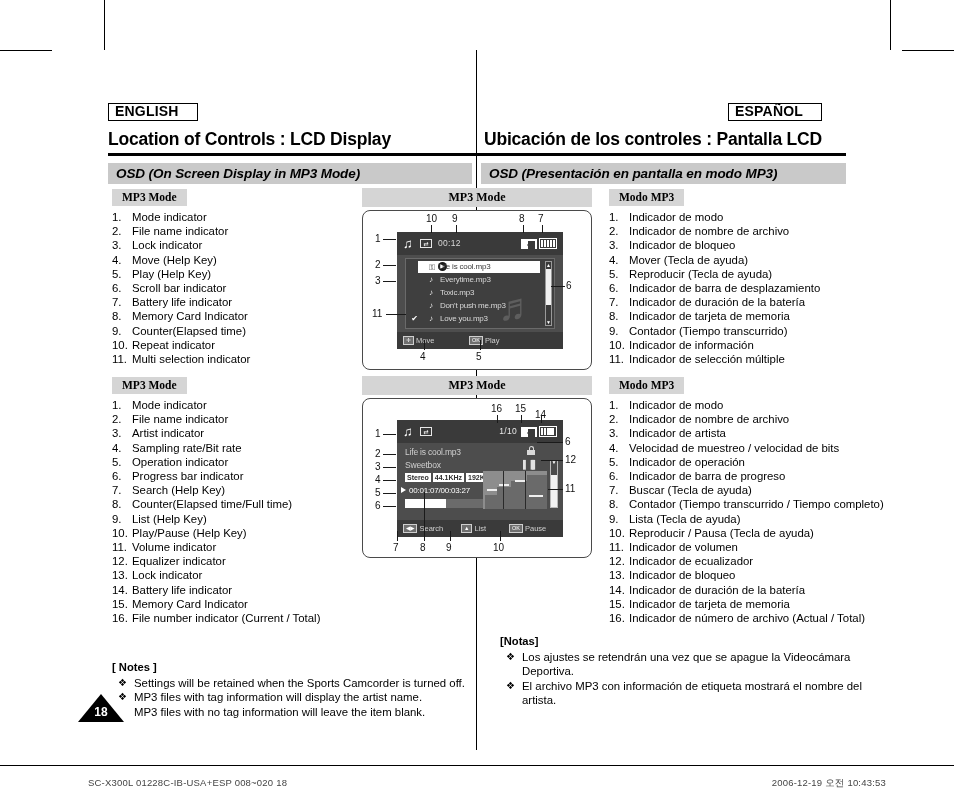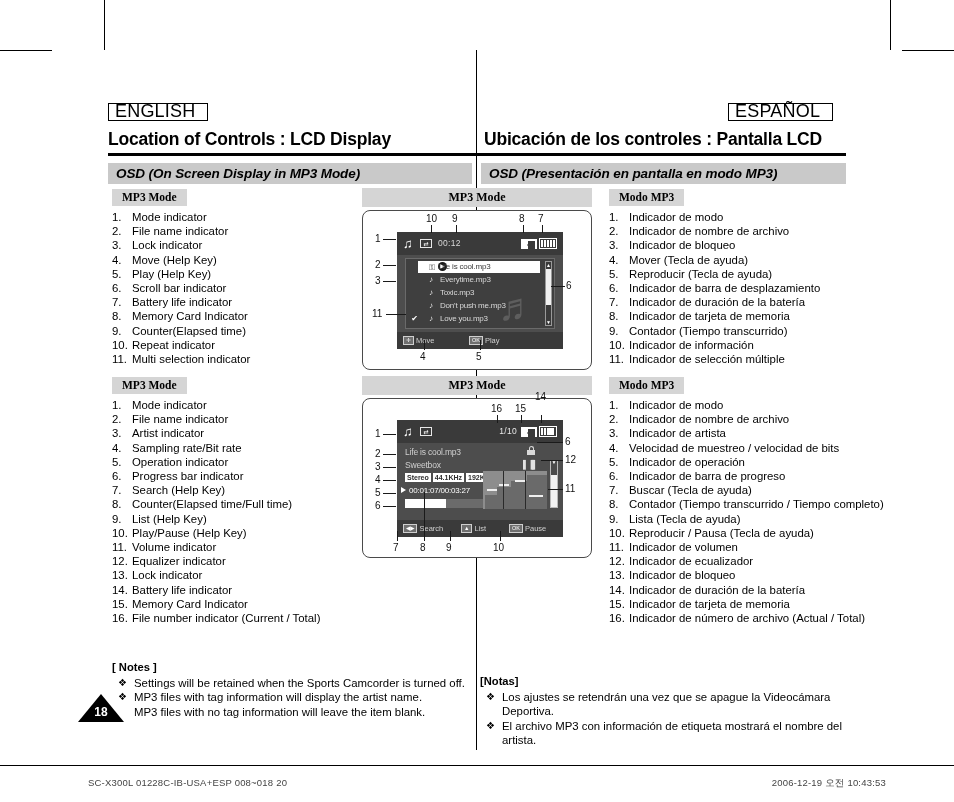--- a/index.html
+++ b/index.html
@@ -20,23 +20,23 @@
 
   
   .page { position:absolute; left:0; top:0; width:954px; height:802px; }
 
   .center-rule { position:absolute; left:476px; top:50px; width:1px; height:700px; background:#000; }
 
   
   .lang-tag {
     position:absolute;
     border:1.5px solid #000;
-    font-weight:normal;
-    font-size:18px;
-    padding:1px 12px 2px 6px;
+    font-weight:bold;
+    font-size:14px;
+    padding:1px 18px 2px 6px;
     line-height:13px;
     letter-spacing:0.2px;
   }
   #lang-en { left:108px; top:103px; }
   #lang-es { left:728px; top:103px; }
 
   .page-title {
     position:absolute;
     font-weight:bold;
     font-size:17.5px;
@@ -211,21 +211,21 @@
   .leader { position:absolute; background:#1a1a1a; }
   .leader.h { height:1px; }
   .leader.v { width:1px; }
 
   
   .notes { position:absolute; font-size:11.4px; line-height:14.6px; }
   .notes .nh { font-weight:bold; font-size:11.2px; margin-bottom:1px; }
   .notes .nrow { position:relative; padding-left:22px; }
   .notes .nrow .bullet { position:absolute; left:6px; top:0px; font-size:10px; }
   #notes-en { left:112px; top:660px; width:360px; }
-  #notes-es { left:480px; top:634px; width:372px;margin-top:40px; }
+  #notes-es { left:500px; top:634px; width:372px; }
 
   
   .pagebadge {
     position:absolute; left:78px; top:694px; width:46px; height:28px;
     color:#fff; font-weight:bold; font-size:12px;
   }
   .pagebadge .shape {
     position:absolute; left:0; top:0; width:46px; height:28px;
     background:#000;
     clip-path: polygon(0% 100%, 50% 0%, 100% 100%);
@@ -661,21 +661,21 @@
   <div class="leader h" style="left:383px;top:480px;width:13px;"></div>
   <div class="callout" style="left:375px;top:488px;">5</div>
   <div class="leader h" style="left:383px;top:493px;width:13px;"></div>
   <div class="callout" style="left:375px;top:501px;">6</div>
   <div class="leader h" style="left:383px;top:506px;width:13px;"></div>
 
   <div class="callout" style="left:491px;top:404px;">16</div>
   <div class="leader v" style="left:497px;top:415px;height:8px;"></div>
   <div class="callout" style="left:515px;top:404px;">15</div>
   <div class="leader v" style="left:521px;top:415px;height:8px;"></div>
-  <div class="callout" style="left:535px;top:392px;">14</div>
+  <div class="callout" style="left:535px;top:410px;">14</div>
   <div class="leader v" style="left:541px;top:415px;height:8px;"></div>
 
   <div class="callout" style="left:565px;top:437px;">6</div>
   <div class="leader h" style="left:537px;top:442px;width:26px;"></div>
   <div class="callout" style="left:565px;top:455px;">12</div>
   <div class="leader h" style="left:541px;top:460px;width:22px;"></div>
   <div class="callout" style="left:565px;top:484px;">11</div>
   <div class="leader h" style="left:548px;top:489px;width:15px;"></div>
 
   <div class="callout" style="left:393px;top:543px;">7</div>
@@ -699,16 +699,16 @@
     <div class="nrow"><span class="bullet">❖</span><span>Los ajustes se retendrán una vez que se apague la Videocámara Deportiva.</span></div>
     <div class="nrow"><span class="bullet">❖</span><span>El archivo MP3 con información de etiqueta mostrará el nombre del artista.</span></div>
   </div>
 
   <div class="pagebadge">
     <div class="shape"></div>
     <div class="num">18</div>
   </div>
 
   <div class="footer-rule"></div>
-  <div class="footer-txt" id="footer-left">SC-X300L 01228C-IB-USA+ESP 008~018   20</div>
+  <div class="footer-txt" id="footer-left">SC-X300L 01228C-IB-USA+ESP 008~020   18</div>
   <div class="footer-txt" id="footer-right">2006-12-19   오전 10:43:53</div>
 
 </div>
 
 </body></html>

